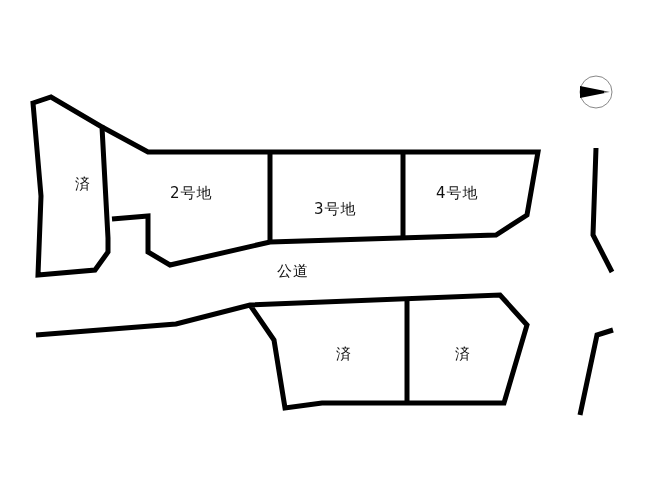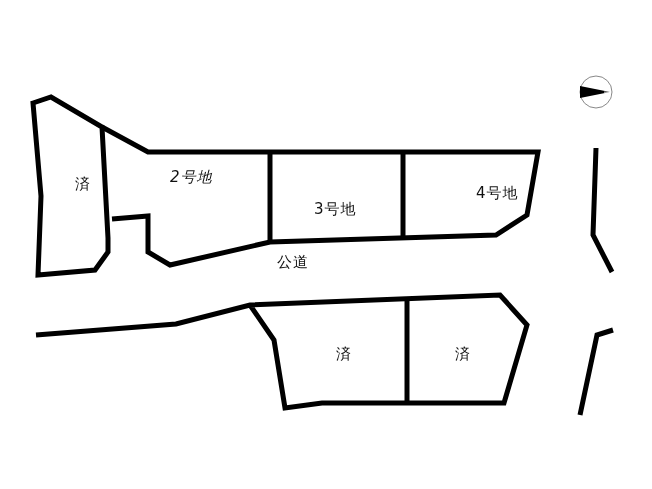--- a/index.html
+++ b/index.html
@@ -23,24 +23,24 @@
   <line class="lot-line" x1="403" y1="152" x2="403" y2="238"></line>
 
   <polyline class="lot-line" points="36,335 176,324 250,305 500,295 527,325 504,403 322,403 285,408 274,340 250,305"></polyline>
   <line class="lot-line" x1="407" y1="298" x2="407" y2="403"></line>
 
   <polyline class="lot-line" points="596,148 593,235 612,272"></polyline>
   <polyline class="lot-line" points="613,330 597,335 580,415"></polyline>
 </svg>
 
 <div class="label" style="left:75px; top:175px;">済</div>
-<div class="label" style="left:170px; top:168px;font-style:italic;">2号地</div>
+<div class="label" style="left:170px; top:184px;">2号地</div>
 <div class="label" style="left:314px; top:200px;">3号地</div>
-<div class="label" style="left:436px; top:184px;margin-left:40px;">4号地</div>
-<div class="label" style="left:277px; top:253px;">公道</div>
+<div class="label" style="left:436px; top:184px;">4号地</div>
+<div class="label" style="left:277px; top:262px;">公道</div>
 <div class="label" style="left:336px; top:345px;">済</div>
 <div class="label" style="left:455px; top:345px;">済</div>
 
 <div class="compass">
   <svg width="34" height="34" viewBox="0 0 34 34" xmlns="http://www.w3.org/2000/svg">
     <circle cx="17" cy="17" r="16" fill="#ffffff" stroke="#888888" stroke-width="1"></circle>
     <polygon points="1,11 1,23 31,17" fill="#000000"></polygon>
     <text x="27" y="20" font-size="8" font-family="DejaVu Sans, sans-serif" fill="#ffffff" transform="rotate(90 28 17)">N</text>
   </svg>
 </div>

